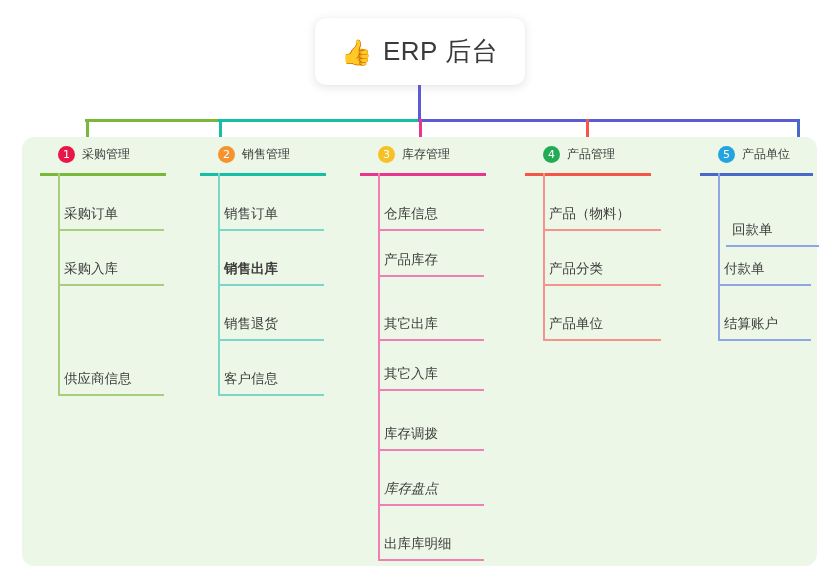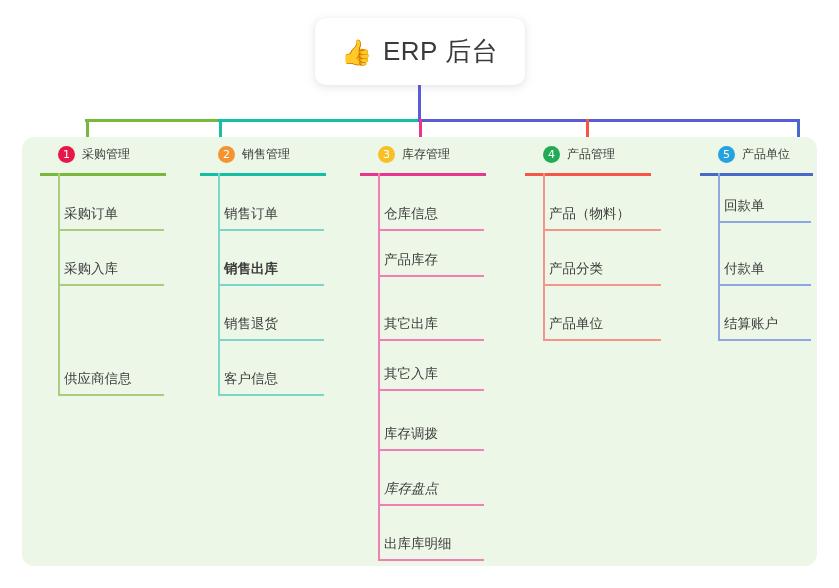--- a/index.html
+++ b/index.html
@@ -256,21 +256,21 @@
           <div class="item-rule" style="background: rgb(244, 148, 139);"></div>
         </div>
       </div>
       <div class="col" style="left: 678px; width: 110px;">
         <div class="col-header">
           <span class="badge" style="background: rgb(35, 163, 224);">5</span>
           <span class="col-title">产品单位</span>
         </div>
         <div class="header-rule" style="top: 36px; width: 113px; background: rgb(74, 104, 200);"></div>
         <div class="spine" style="top: 36px; height: 168px; background: rgb(142, 167, 224);"></div>
-        <div class="item" style="top: 60px; width: 93px;">
+        <div class="item" style="top: 84px; width: 93px; margin-left: 8px;">
           <div class="item-label">回款单</div>
           <div class="item-rule" style="background: rgb(142, 167, 224);"></div>
         </div>
         <div class="item" style="top: 123px; width: 93px;">
           <div class="item-label">付款单</div>
           <div class="item-rule" style="background: rgb(142, 167, 224);"></div>
         </div>
         <div class="item" style="top: 178px; width: 93px;">
           <div class="item-label">结算账户</div>
           <div class="item-rule" style="background: rgb(142, 167, 224);"></div>

